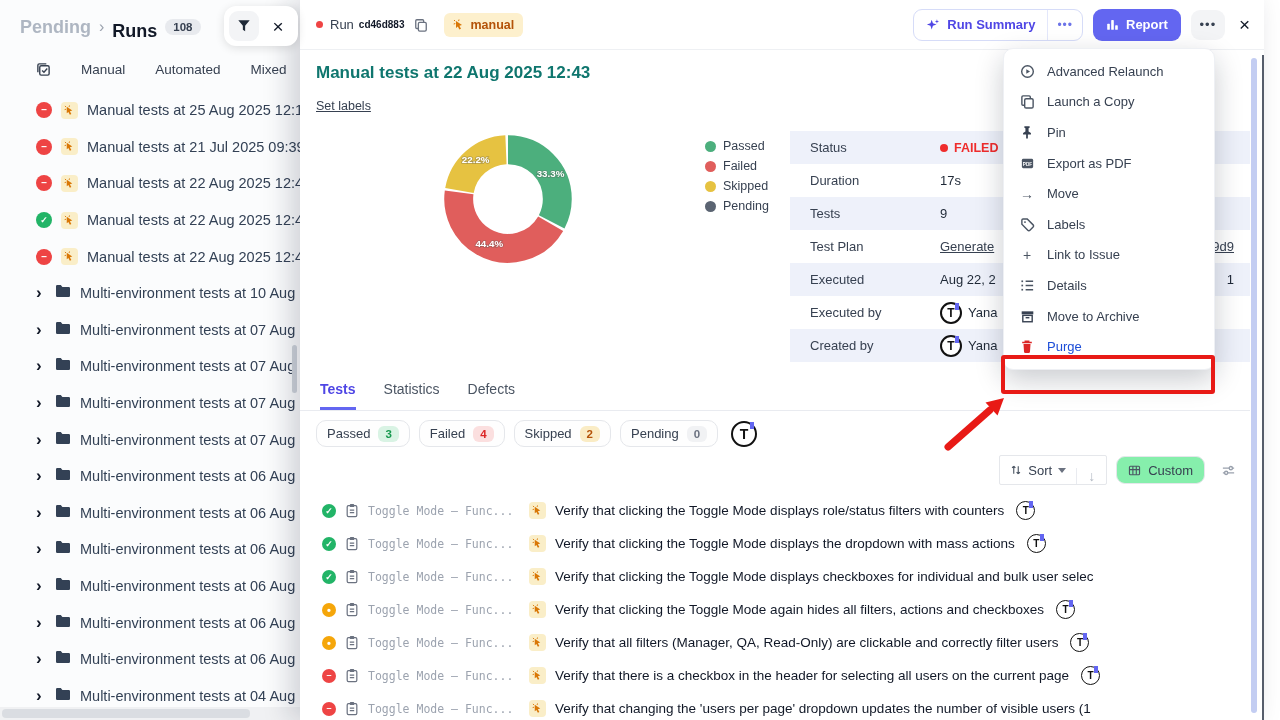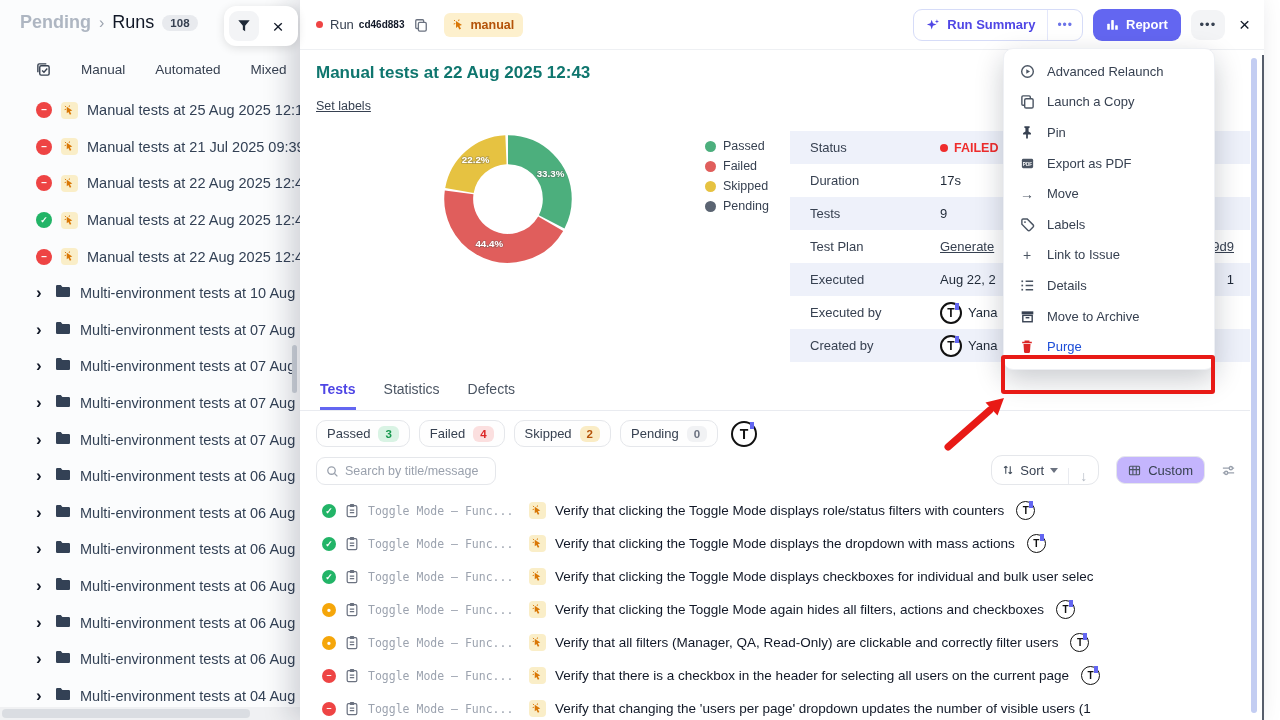--- a/index.html
+++ b/index.html
@@ -4,21 +4,21 @@
 <style>
   * { margin:0; padding:0; box-sizing:border-box; }
   html,body { width:1280px; height:720px; overflow:hidden; background:#fff;
     font-family:"Liberation Sans", sans-serif; color:#1f2937; }
 
   
   #sidebar { position:absolute; left:0; top:0; width:300px; height:720px; background:#fbfcfd; }
   .sb-head { position:absolute; left:20px; top:12px; display:flex; align-items:center; gap:8px; }
   .brand { font-size:18px; font-weight:700; color:#aeb6c2; }
   .crumb-sep { color:#9ca3af; font-size:16px; }
-  .section { font-size:18px; font-weight:400; color:#111827; }
+  .section { font-size:18px; font-weight:700; color:#111827;margin-top:9px; }
   .count-pill { background:#e8eaee; color:#374151; font-size:11.5px; font-weight:600;
     border-radius:10px; padding:2px 8px; }
   .float-group { position:absolute; left:224px; top:6px; background:#fff; border-radius:12px;
     box-shadow:0 2px 10px rgba(0,0,0,.12); padding:5px; display:flex; gap:4px; align-items:center; z-index:5; }
   .sq-btn { width:30px; height:30px; border-radius:9px; display:flex; align-items:center; justify-content:center; cursor:pointer; }
   .sq-btn.gray { background:#f3f4f6; }
   .x-glyph { font-size:19px; color:#111827; line-height:1; }
   .sb-tabs { position:absolute; left:36px; top:62px; display:flex; align-items:center; gap:30px;
     font-size:13.5px; color:#374151; }
   .sb-list { position:absolute; left:0; top:92px; width:300px; }
@@ -113,29 +113,29 @@
   .chip-badge[data-color="gray"]   { background:#f1f2f4; color:#6b7280; }
   .chips .tlogo { width:26px; height:26px; font-size:14px; margin-left:4px; cursor:pointer; }
 
   .search-box { position:absolute; left:16px; top:457px; width:180px; height:28px;
     border:1px solid #e5e7eb; border-radius:9px; display:flex; align-items:center; gap:6px; padding:0 9px; background:#fff; }
   .search-box input { border:none; outline:none; font-size:12.5px; color:#374151; width:135px;
     font-family:"Liberation Sans", sans-serif; }
   .search-box input::placeholder { color:#9aa1ad; }
 
   .list-tools { position:absolute; right:22px; top:455px; display:flex; align-items:center; gap:9px; }
-  .sort-group { display:flex; border:1px solid #e5e7eb; border-radius:11px; overflow:hidden; background:#fff;align-items:flex-end; }
+  .sort-group { display:flex; border:1px solid #e5e7eb; border-radius:2px; overflow:hidden; background:#fff;align-items:flex-end; }
   .sort-main { display:flex; align-items:center; gap:6px; padding:0 10px; height:28px;
     font-size:13px; color:#374151; cursor:pointer; }
   .caret-down { width:0; height:0; border-left:4px solid transparent; border-right:4px solid transparent;
     border-top:5px solid #6b7280; }
   .sort-dir { border-left:1px solid #e9ebf0; width:30px; display:flex; align-items:center;
     justify-content:center; color:#b4bac4; font-size:14px; cursor:pointer; }
-  .custom-btn { height:28px; border:1px solid #e5e7eb; border-radius:9px; background:#c4b5fd;
-    display:flex; align-items:center; gap:7px; padding:0 11px; font-size:13px; color:#374151; cursor:pointer;margin-left:8px; }
+  .custom-btn { height:28px; border:1px solid #e5e7eb; border-radius:9px; background:#86efac;
+    display:flex; align-items:center; gap:7px; padding:0 11px; font-size:13px; color:#374151; cursor:pointer; }
   .cols-btn { width:28px; height:28px; display:flex; align-items:center; justify-content:center;
     color:#9aa1ad; cursor:pointer; }
 
   .tests-list { position:absolute; left:0; top:494px; width:950px; }
   .trow { height:33px; display:flex; align-items:center; gap:9px; padding-left:22px; cursor:pointer; }
   .tdot { width:14px; height:14px; border-radius:50%; color:#fff; font-size:9px; font-weight:700;
     display:flex; align-items:center; justify-content:center; flex:0 0 auto; }
   .tdot[data-status="passed"]  { background:#22b467; } .tdot[data-status="passed"]::before { content:"✓"; }
   .tdot[data-status="skipped"] { background:#f5a60a; } .tdot[data-status="skipped"]::before { content:"•"; font-size:11px; }
   .tdot[data-status="failed"]  { background:#ee4444; } .tdot[data-status="failed"]::before { content:"–"; margin-top:-1px; }
@@ -531,27 +531,20 @@
         <span>Skipped</span>
         <span class="chip-badge" data-color="yellow">2</span>
       </span>
     <span class="chip">
         <span>Pending</span>
         <span class="chip-badge" data-color="gray">0</span>
       </span>
     <span class="tlogo">T</span>
   </div>
 
-  <div class="search-box">
-    <svg width="13" height="13" viewBox="0 0 16 16" fill="none" stroke="#9aa1ad" stroke-width="1.6">
-      <circle cx="6.8" cy="6.8" r="4.6"></circle>
-        <path d="M10.5 10.5 14 14"></path>
-    </svg>
-    <input type="text" placeholder="Search by title/message" style="">
-  </div>
 
   <div class="list-tools">
     <div class="sort-group">
       <span class="sort-main">
         <svg width="12" height="12" viewBox="0 0 16 16" fill="none" stroke="#4b5563" stroke-width="1.5">
           <path d="M5 13V3M5 3 2.8 5.2M5 3l2.2 2.2"></path>
             <path d="M11 3v10m0 0 2.2-2.2M11 13 8.8 10.8"></path>
         </svg>
         <span>Sort</span>
         <span class="caret-down"></span>

